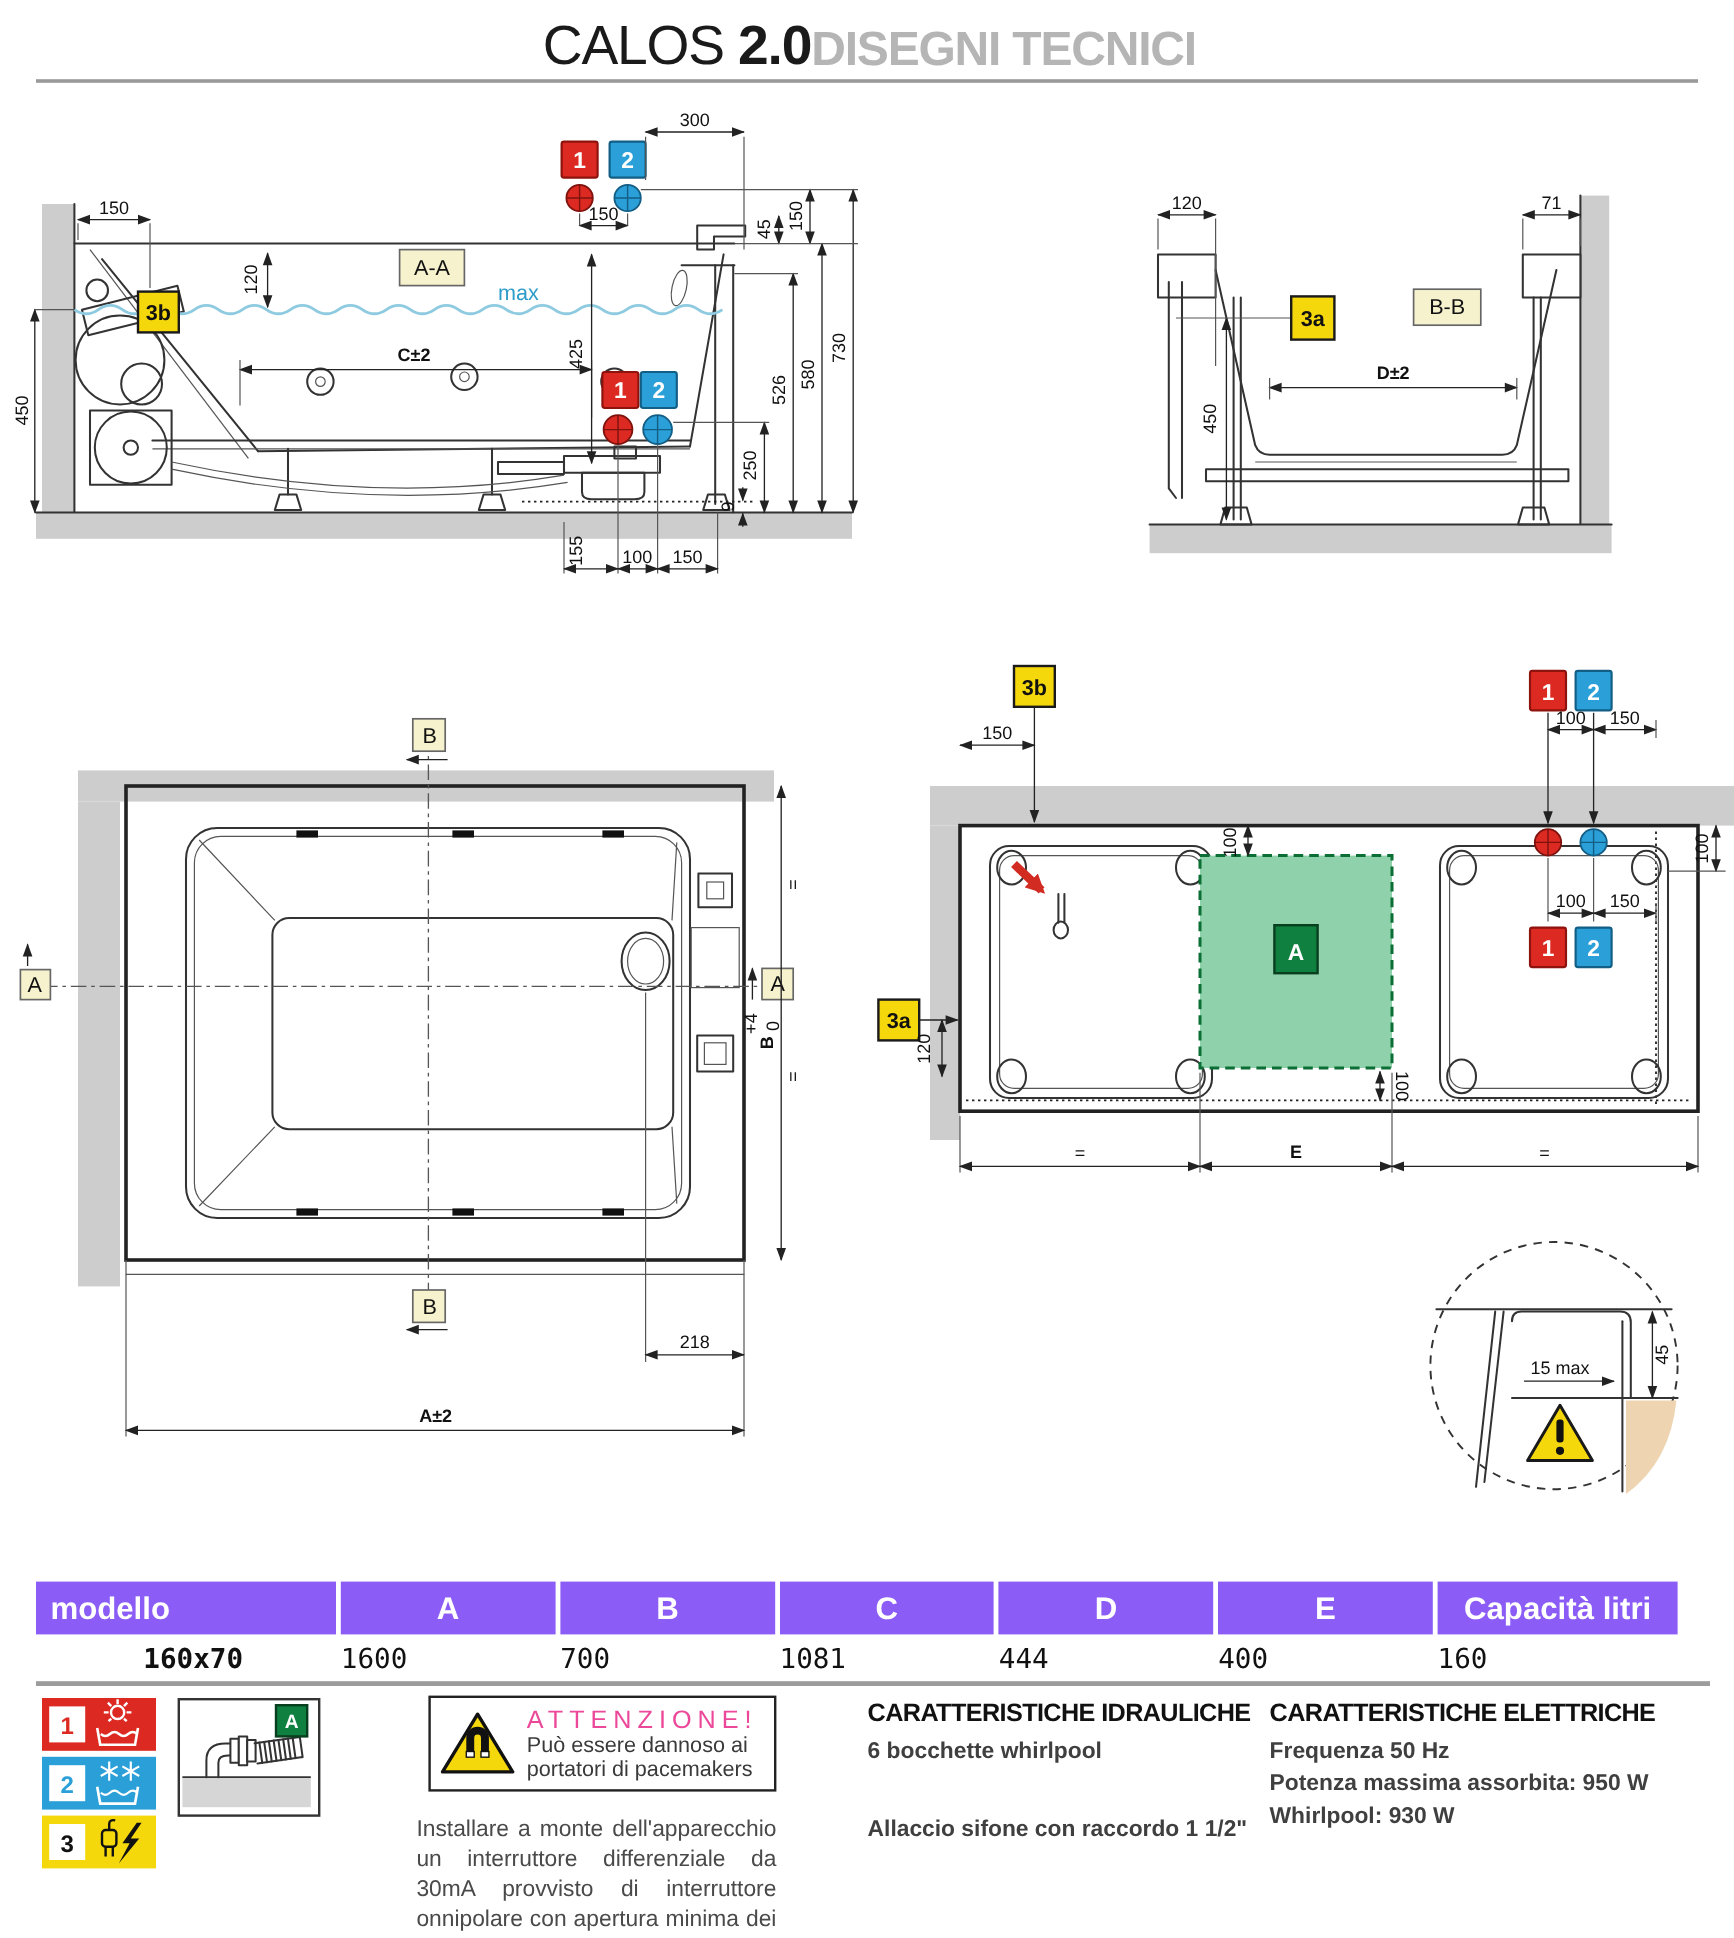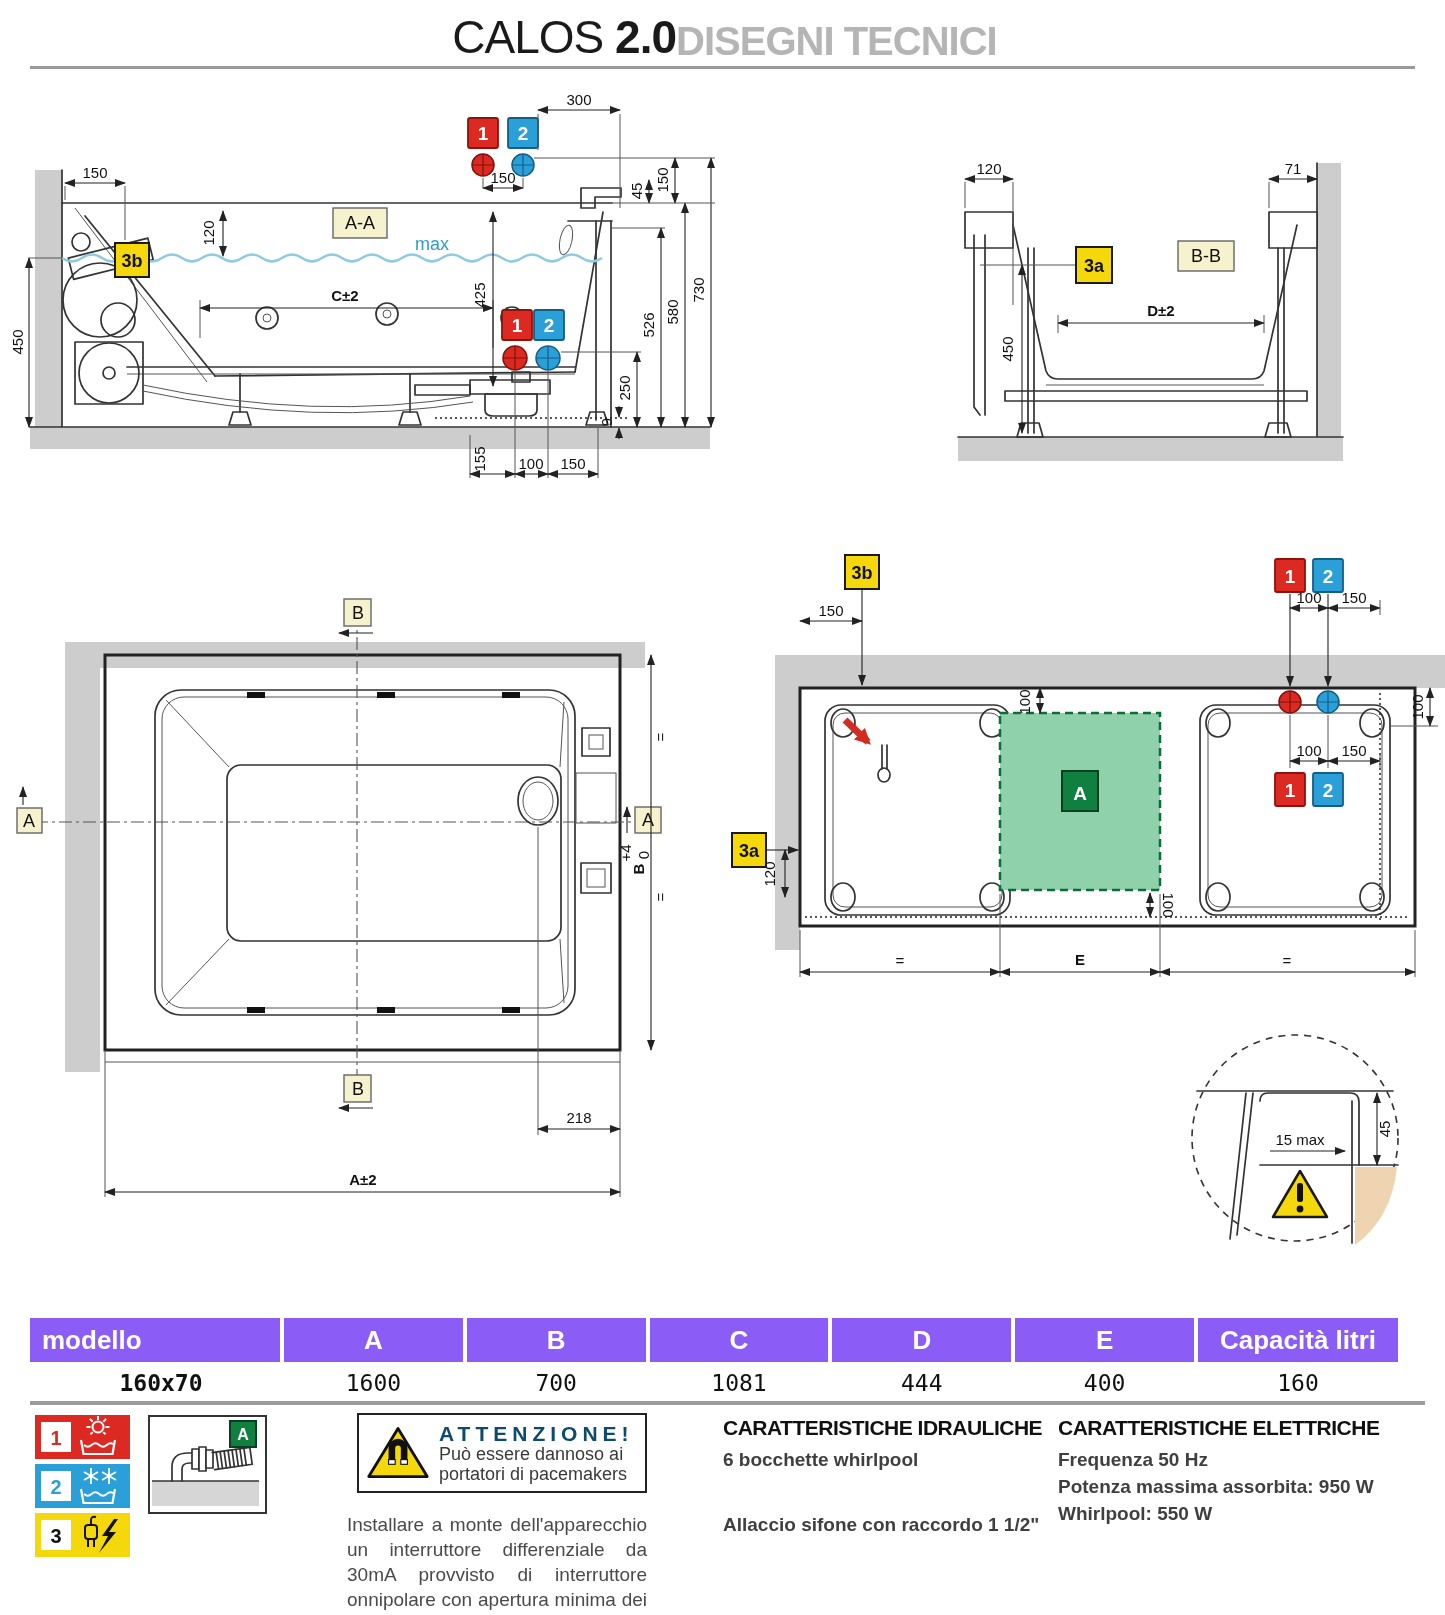--- a/index.html
+++ b/index.html
@@ -37,28 +37,28 @@
   .dotted{stroke:#222;stroke-width:1.5;stroke-dasharray:2 3;fill:none;}
   .wave{stroke:#8ecbe0;stroke-width:2.4;fill:none;}
   .maxtxt{font:18px "Liberation Sans",sans-serif;fill:#2e9cc9;}
   
   .tbl{left:30px;top:1318px;width:1368px;}
   .tbl-head{display:grid;grid-template-columns:250px 1fr 1fr 1fr 1fr 1fr 200px;gap:4px;}
   .tbl-head div{background:#8b5cf6;color:#fff;font-size:26px;font-weight:bold;height:44px;line-height:44px;text-align:center;}
   .tbl-head div:first-child{text-align:left;padding-left:12px;}
   .tbl-row{display:grid;grid-template-columns:250px 1fr 1fr 1fr 1fr 1fr 200px;gap:4px;margin-top:8px;
            font-family:"DejaVu Sans Mono",monospace;font-size:23px;color:#111;}
-  .tbl-row div{text-align:center;}
+  .tbl-row div{}
   .tbl-row div:first-child{text-align:center;padding-left:12px;font-weight:bold;}
   .divider{left:30px;top:1401px;width:1395px;height:4px;background:#9c9c9c;}
   
   .icon-stack{left:35px;top:1415px;display:flex;flex-direction:column;gap:5px;}
   .pipe-box{left:148px;top:1415px;width:115px;height:95px;border:2px solid #333;background:#fff;}
   .warn-box{left:357px;top:1413px;width:290px;height:80px;border:2px solid #222;display:flex;align-items:center;gap:8px;padding:4px 6px;box-sizing:border-box;}
-  .warn-title{font-size:21px;font-weight:bold;letter-spacing:5px;color:#0c4a6e;line-height:1.1;}
+  .warn-title{font-size:21px;font-weight:normal;letter-spacing:5px;color:#ec4899;line-height:1.1;}
   .warn-line{font-size:18px;color:#3a3a3a;line-height:1.1;}
   .note{left:347px;top:1512px;width:300px;font-size:19px;color:#4a4a4a;text-align:justify;line-height:1.32;}
   .chars{font-size:19px;color:#3f3f3f;line-height:1.42;}
   .chars h3{margin:0 0 4px 0;font-size:21px;color:#111;letter-spacing:-0.5px;}
   .hyd{left:723px;top:1413px;width:320px;}
   .ele{left:1058px;top:1413px;width:380px;}
   .gap-top{margin-top:38px;}
   p{margin:0;font-weight:bold;}
 </style>
 </head>
@@ -545,17 +545,17 @@
   <h3>CARATTERISTICHE IDRAULICHE</h3>
   <p>6 bocchette whirlpool</p>
   <p class="gap-top">Allaccio sifone con raccordo 1 1/2"</p>
 </div>
 
 
 <div class="abs chars ele">
   <h3>CARATTERISTICHE ELETTRICHE</h3>
   <p>Frequenza 50 Hz</p>
   <p>Potenza massima assorbita: 950 W</p>
-  <p>Whirlpool: 550 W</p>
+  <p>Whirlpool: 930 W</p>
 </div>
 
 
 
 
 </body></html>

